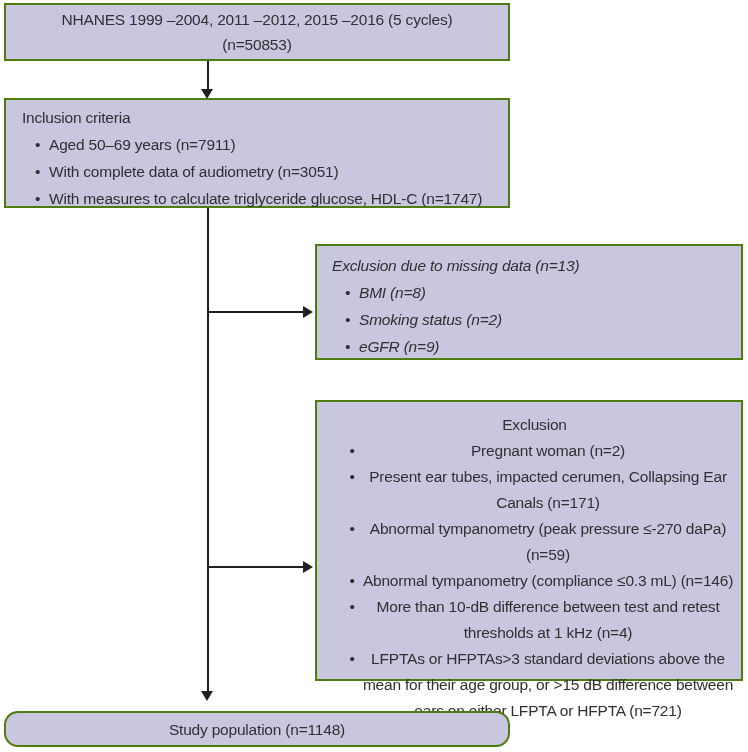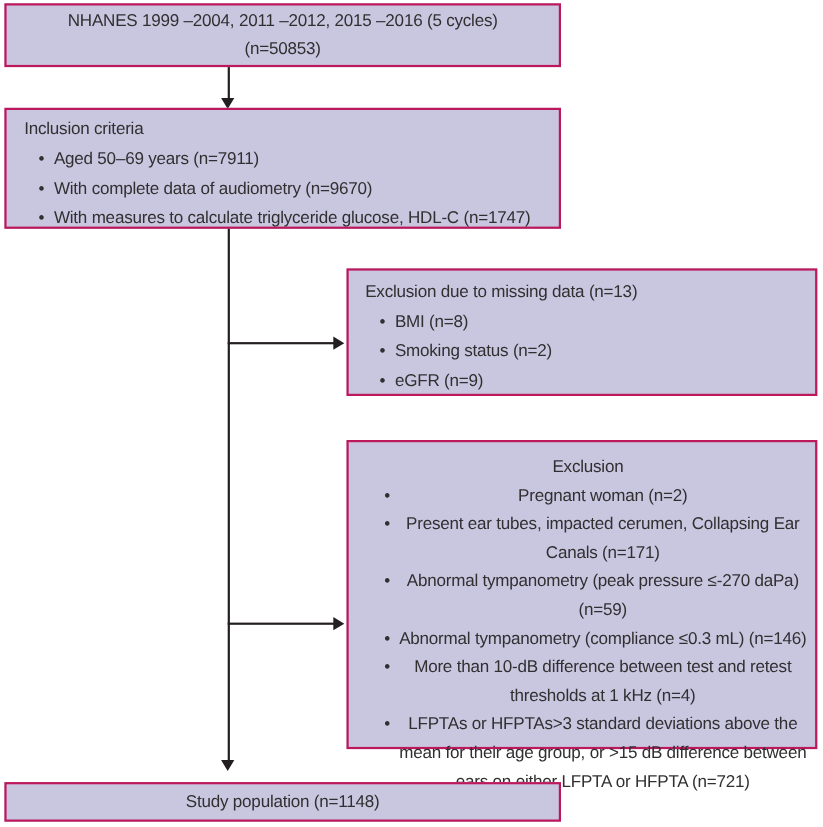--- a/index.html
+++ b/index.html
@@ -6,21 +6,21 @@
   html,body { background:#ffffff; }
   body { font-family:"Liberation Sans", sans-serif; }
   .canvas {
     position:relative; width:748px; height:752px;
     background:#ffffff; overflow:hidden;
     color:#312f30;
   }
   .box {
     position:absolute;
     background:#c9c6e0;
-    border:2px solid #be185d;
+    border:2px solid #4d7c0f;
     color:#312f30;
     font-size:15.5px;
     letter-spacing:-0.2px;
   }
   .center-box {
     display:flex; flex-direction:column;
     align-items:center; justify-content:center;
     text-align:center; line-height:25px;
   }
   .list-box { line-height:26px; }
@@ -39,23 +39,23 @@
   .arrow-right {
     position:absolute; width:0; height:0;
     border-top:6px solid transparent;
     border-bottom:6px solid transparent;
     border-left:10px solid #231f20;
   }
 
   
   #box-top        { left:4px;   top:3px;   width:506px; height:58px; }
   #box-inclusion  { left:4px;   top:98px;  width:506px; height:110px; padding:4px 6px 0 16px; line-height:27px; }
-  #box-excl-miss  { left:315px; top:244px; width:428px; height:116px; padding:6px 4px 0 15px; line-height:27px; }
+  #box-excl-miss  { left:315px; top:244px; width:428px; height:116px; padding:6px 4px 0 15px; line-height:27px;font-style:italic; }
   #box-excl      { left:315px; top:400px; width:428px; height:281px; padding:10px 4px 0 15px; line-height:26px;text-align:center; }
-  #box-study      { left:4px;   top:711px; width:506px; height:36px; }
+  #box-study      { left:4px;   top:711px; width:506px; height:36px;border-radius:14px; }
 
   #line-top       { left:207px; top:61px;  height:30px; }
   #arrow-top      { left:201px; top:89px; }
   #line-main      { left:207px; top:208px; height:484px; }
   #arrow-main     { left:201px; top:691px; }
   #line-branch1   { left:207px; top:311px; width:97px; }
   #arrow-branch1  { left:303px; top:306px; }
   #line-branch2   { left:207px; top:566px; width:97px; }
   #arrow-branch2  { left:303px; top:561px; }
 </style>
@@ -74,21 +74,21 @@
 
   <div class="box list-box" id="box-inclusion">
     <div class="box-title">Inclusion criteria</div>
     <div>
         <div class="bullet-item">
           <span class="bullet">•</span>
           <span class="bullet-text">Aged 50–69 years (n=7911)</span>
         </div>
         <div class="bullet-item">
           <span class="bullet">•</span>
-          <span class="bullet-text">With complete data of audiometry (n=9670)</span>
+          <span class="bullet-text">With complete data of audiometry (n=3051)</span>
         </div>
         <div class="bullet-item">
           <span class="bullet">•</span>
           <span class="bullet-text">With measures to calculate triglyceride glucose, HDL-C (n=1747)</span>
         </div>
       </div>
   </div>
 
   <div class="vline" id="line-main"></div>
   <div class="arrow-down" id="arrow-main"></div>

